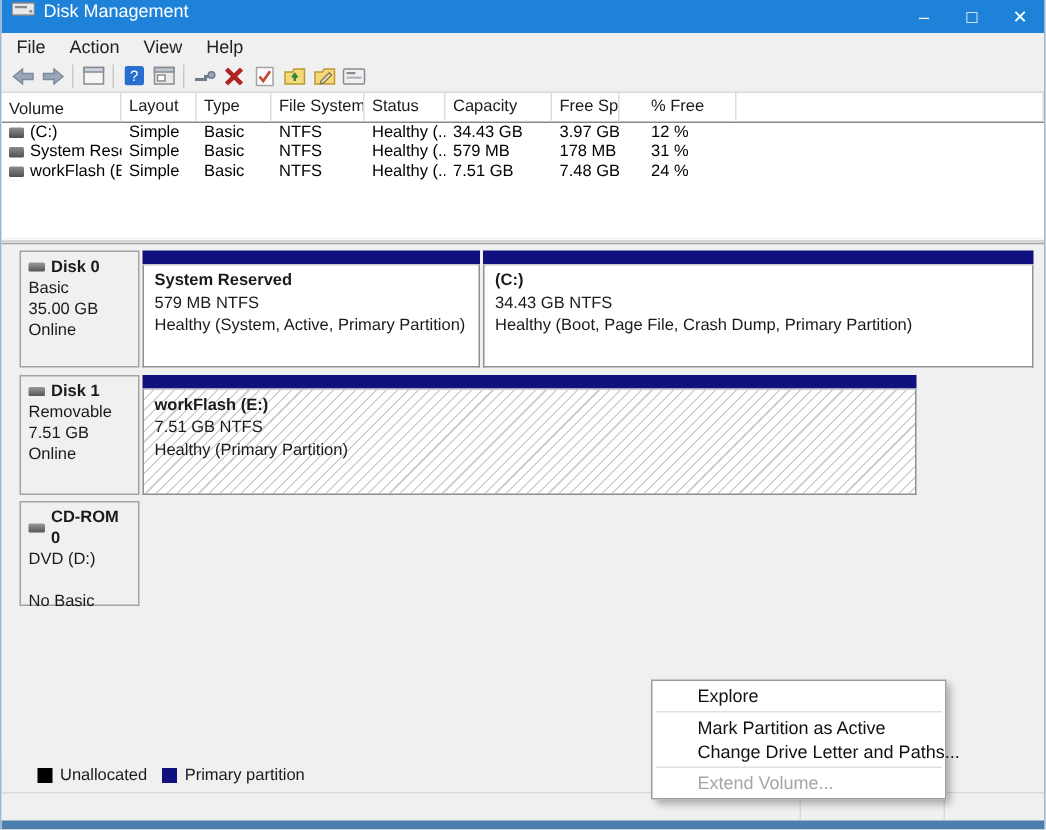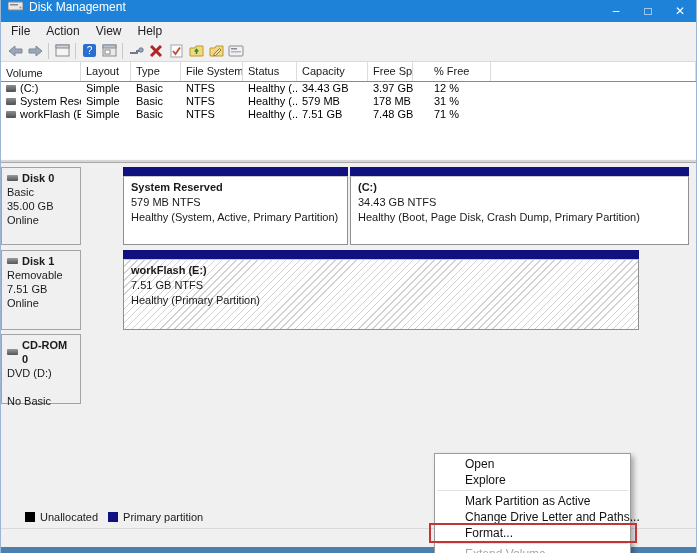--- a/index.html
+++ b/index.html
@@ -33,21 +33,21 @@
   .c-layout{width:50px;} .c-type{width:50px;} .c-fs{width:62px;}
   .c-status{width:54px;} .c-cap{width:71px;} .c-free{width:45px;} .c-pct{width:62px;margin-left:16px;}
   .c-fill{flex:1;}
   .vol-ico{display:inline-block;width:10px;height:7px;background:linear-gradient(#8d8d8d,#4f4f4f);
     border-radius:1px;margin-right:4px;flex:none;}
   
   .splitter{height:4px;background:#d6d6d6;border-top:1px solid #fafafa;
     border-bottom:1px solid #a8a8a8;flex:none;}
   
   .gview{flex:1;background:#f0f0f0;position:relative;padding-top:4px;}
-  .disk-row{display:flex;margin:0 7px 5px 0;gap:40px;}
+  .disk-row{display:flex;margin:0 7px 5px 12px;}
   .row-disk0{height:78px;} .row-disk1{height:80px;margin-bottom:4px;} .row-cdrom{height:70px;}
   .disk-label{width:80px;flex:none;background:#f0f0f0;border:1px solid #a3a3a3;
     padding:3px 5px;font-size:11px;line-height:14px;color:#1a1a1a;}
   .disk-label .dname{font-weight:bold;display:flex;align-items:center;}
   .disk-ico{display:inline-block;width:11px;height:6px;background:linear-gradient(#9a9a9a,#555555);
     margin-right:4px;border-radius:1px;flex:none;}
   .partitions{flex:1;display:flex;margin-left:2px;}
   .partition{display:flex;flex-direction:column;margin-right:2px;}
   .part-sr{width:225px;} .part-c{flex:1;margin-right:0;} .part-wf{width:516px;}
   .part-bar{height:9px;background:#10107e;flex:none;}
@@ -218,21 +218,21 @@
       <span class="vl-c c-volume">
           <span class="vol-ico"></span>
           <span>workFlash (E:)</span>
         </span>
       <span class="vl-c c-layout">Simple</span>
       <span class="vl-c c-type">Basic</span>
       <span class="vl-c c-fs">NTFS</span>
       <span class="vl-c c-status">Healthy (...</span>
       <span class="vl-c c-cap">7.51 GB</span>
       <span class="vl-c c-free">7.48 GB</span>
-      <span class="vl-c c-pct">71 %</span>
+      <span class="vl-c c-pct">24 %</span>
     </div>
   </div>
 
   <div class="splitter"></div>
 
   <div class="gview">
 
     <div class="disk-row row-disk0">
       <div class="disk-label">
         <div class="dname">
@@ -250,21 +250,21 @@
             <div class="pname">System Reserved</div>
             <div>579 MB NTFS</div>
             <div>Healthy (System, Active, Primary Partition)</div>
           </div>
         </div>
         <div class="partition part-c">
           <div class="part-bar"></div>
           <div class="part-body">
             <div class="pname">(C:)</div>
             <div>34.43 GB NTFS</div>
-            <div>Healthy (Boot, Page Disk, Crash Dump, Primary Partition)</div>
+            <div>Healthy (Boot, Page File, Crash Dump, Primary Partition)</div>
           </div>
         </div>
       </div>
     </div>
 
     <div class="disk-row row-disk1">
       <div class="disk-label">
         <div class="dname">
             <span class="disk-ico"></span>
             <span>Disk 1</span>
@@ -291,29 +291,24 @@
             <span class="disk-ico"></span>
             <span>CD-ROM 0</span>
           </div>
         <div>DVD (D:)</div>
         <div>&nbsp;</div>
         <div>No Basic</div>
       </div>
     </div>
 
     <div class="ctx-menu">
-      <div class="ctx-item">Open</div>
       <div class="ctx-item">Explore</div>
       <div class="ctx-sep"></div>
       <div class="ctx-item">Mark Partition as Active</div>
       <div class="ctx-item">Change Drive Letter and Paths...</div>
-      <div class="ctx-item ctx-format">
-        <span>Format...</span>
-        <span class="red-box"></span>
-      </div>
       <div class="ctx-sep"></div>
       <div class="ctx-item disabled">Extend Volume...</div>
 
     </div>
   </div>
 
   <div class="legend">
     <span class="swatch sw-unalloc"></span>
     <span>Unallocated</span>
     <span class="swatch sw-primary"></span>

